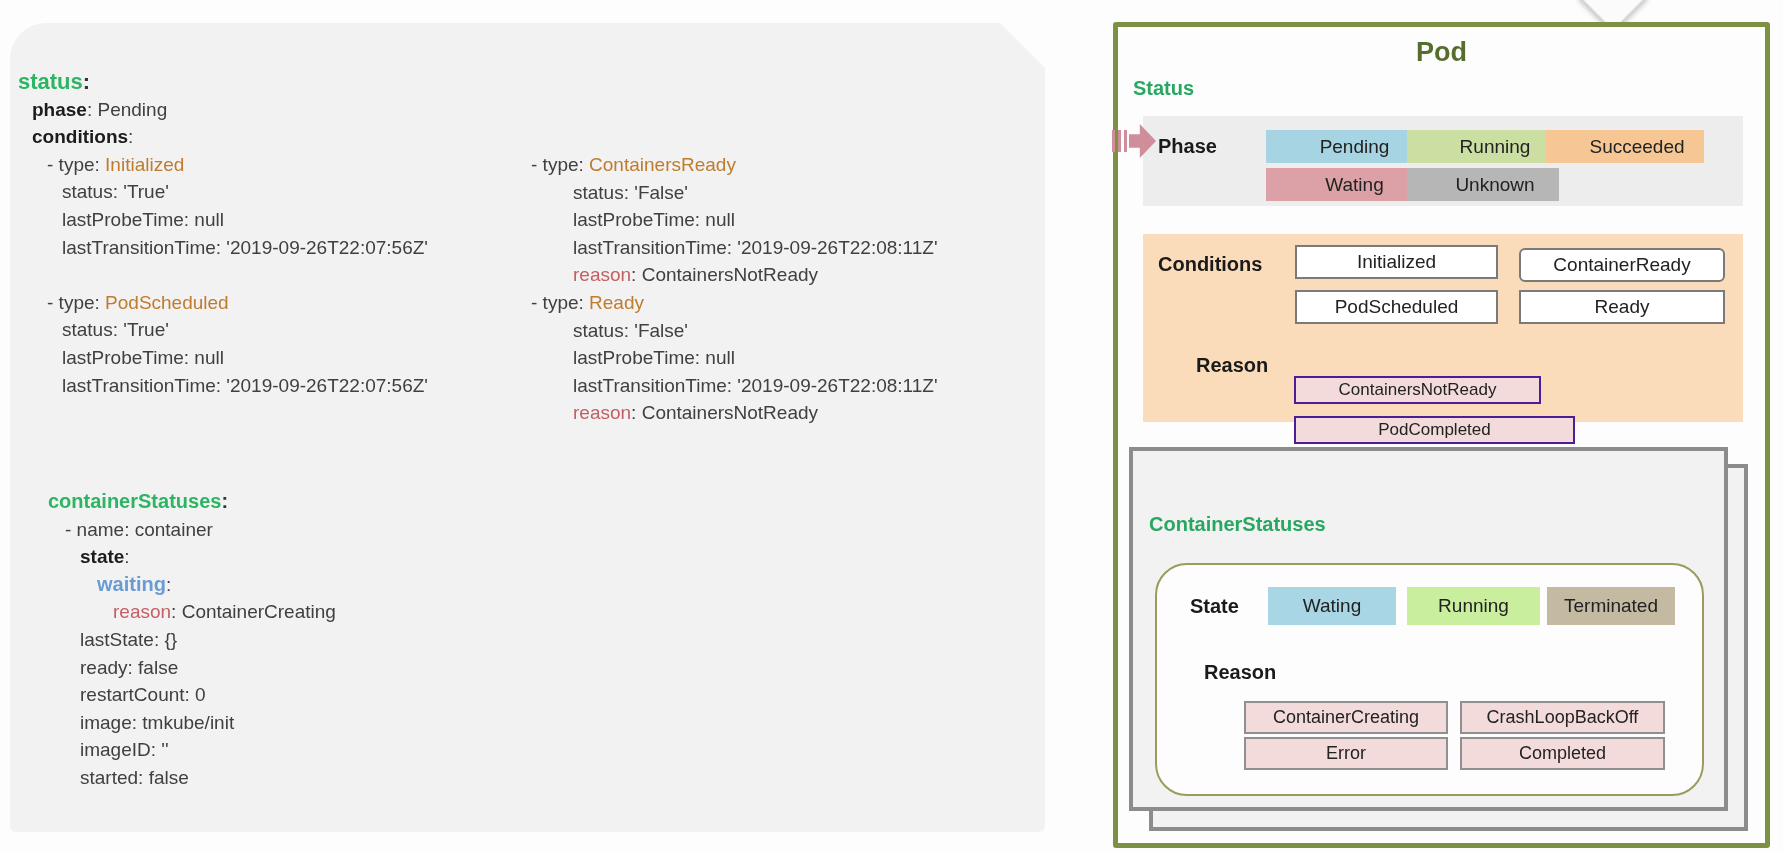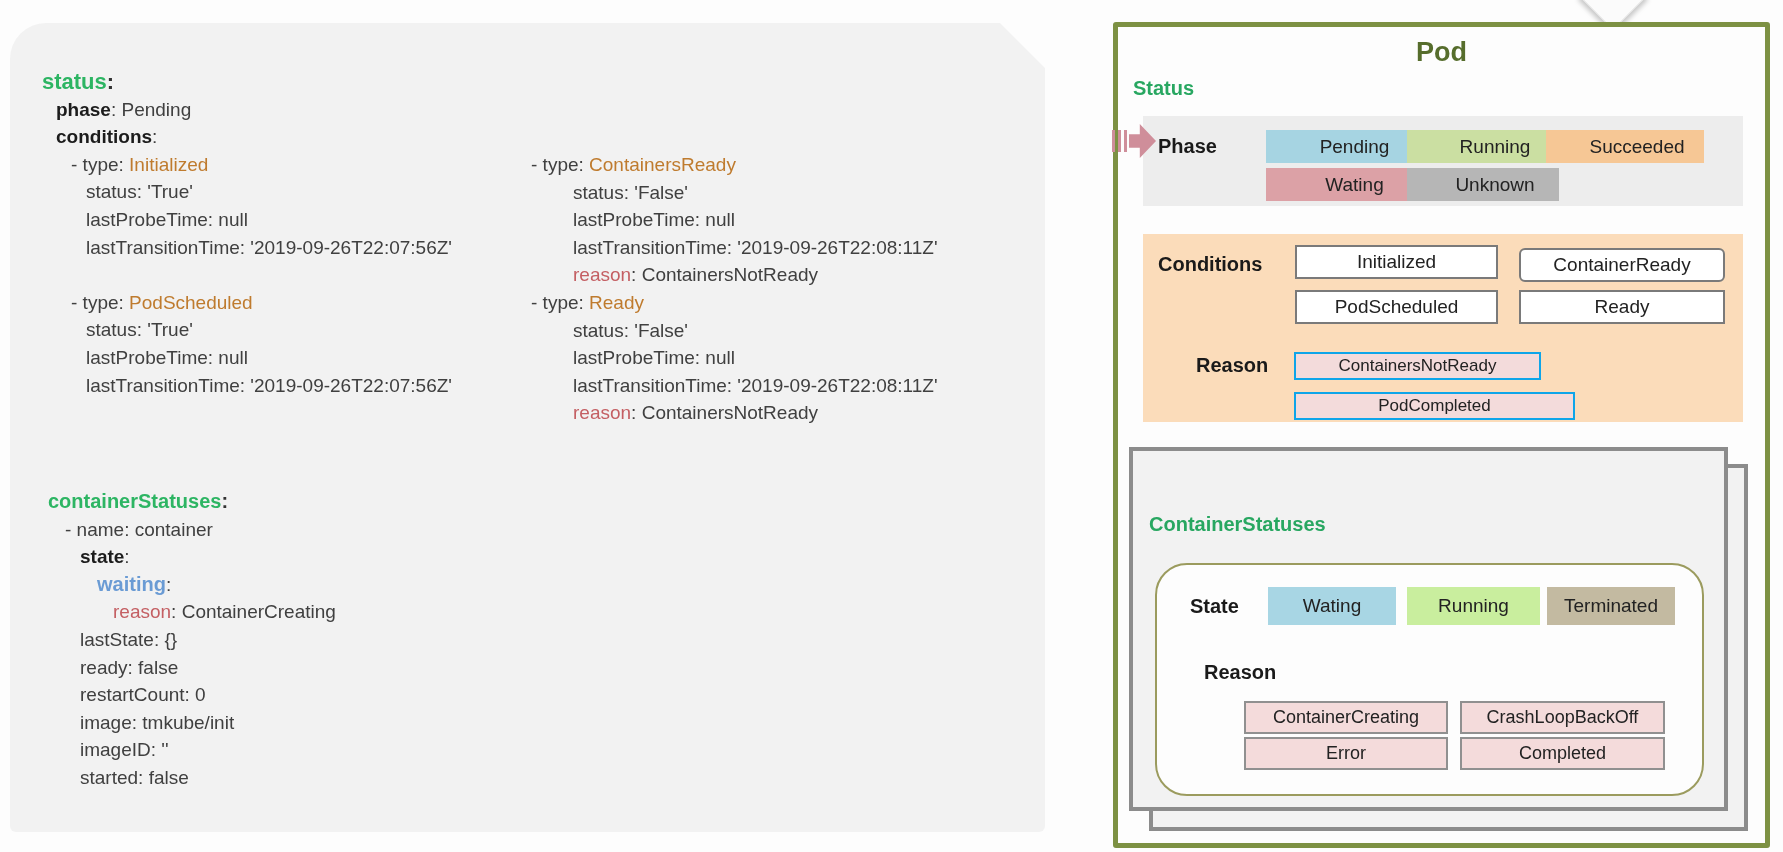--- a/index.html
+++ b/index.html
@@ -5,21 +5,21 @@
   html,body{margin:0;padding:0;background:#ffffff;}
   .stage{position:relative;width:1783px;height:852px;background:#fdfdfd;overflow:hidden;
          font-family:"Liberation Sans", sans-serif;color:#262626;}
 
   
   .yaml-panel{position:absolute;left:10px;top:23px;width:1035px;height:809px;
               background:#f2f2f2;border-radius:36px 0 6px 6px;}
   .bevel{position:absolute;right:-1px;top:-1px;width:47px;height:47px;background:#fdfdfd;
          clip-path:polygon(0 0,100% 0,100% 100%);}
   .yblock{position:absolute;font-size:19px;white-space:pre;}
-  .b1{left:32px;top:45px;}
+  .b1{left:8px;top:45px;}
   .b2{left:521px;top:128px;}
   .b3{left:20px;top:465px;}
   .yline{height:27.6px;line-height:27.6px;}
   .p{color:#404040;}
   .k{font-weight:bold;color:#1c1c1c;}
   .o{color:#bf7b2e;}
   .r{color:#c45f63;}
   .b{color:#6a9bd4;font-weight:bold;font-size:20px;}
   .g1{color:#2db563;font-weight:bold;font-size:22px;}
   .p1{font-size:22px;font-weight:bold;color:#333;}
@@ -58,21 +58,21 @@
   .cond-panel{position:absolute;left:25px;top:207px;width:600px;height:188px;background:#fbdcba;}
   .cond-label{left:15px;top:19px;}
   .cond-reason-label{left:53px;top:120px;}
   .cb{position:absolute;box-sizing:border-box;height:34px;line-height:30px;text-align:center;
       font-size:19px;background:#ffffff;border:2px solid #7a7a7a;color:#222;}
   .pos-initialized{left:152px;top:11px;width:203px;}
   .pos-containerready{left:376px;top:14px;width:206px;border-radius:6px;}
   .pos-podscheduled{left:152px;top:56px;width:203px;}
   .pos-ready{left:376px;top:56px;width:206px;}
   .rb{position:absolute;box-sizing:border-box;height:28px;line-height:24px;text-align:center;
-      font-size:17px;background:#f3dbdb;border:2px solid #0ea5e9;color:#222;}
+      font-size:17px;background:#f3dbdb;border:2px solid #4c1d95;color:#222;margin-top:24px;}
   .pos-containersnotready{left:151px;top:118px;width:247px;}
   .pos-podcompleted{left:151px;top:158px;width:281px;}
 
   .containers-back{position:absolute;left:31px;top:437px;width:599px;height:367px;box-sizing:border-box;
                    background:#f2f2f2;border:4px solid #8c8c8c;}
   .containers-main{position:absolute;left:11px;top:420px;width:599px;height:364px;box-sizing:border-box;
                    background:#f2f2f2;border:4px solid #8c8c8c;}
   .containers-title{position:absolute;left:0;top:8px;width:100%;text-align:center;
                     font-size:24px;font-weight:bold;color:#6d6d6d;}
   .cs-label{position:absolute;left:16px;top:62px;font-size:20px;font-weight:bold;color:#28a761;}

